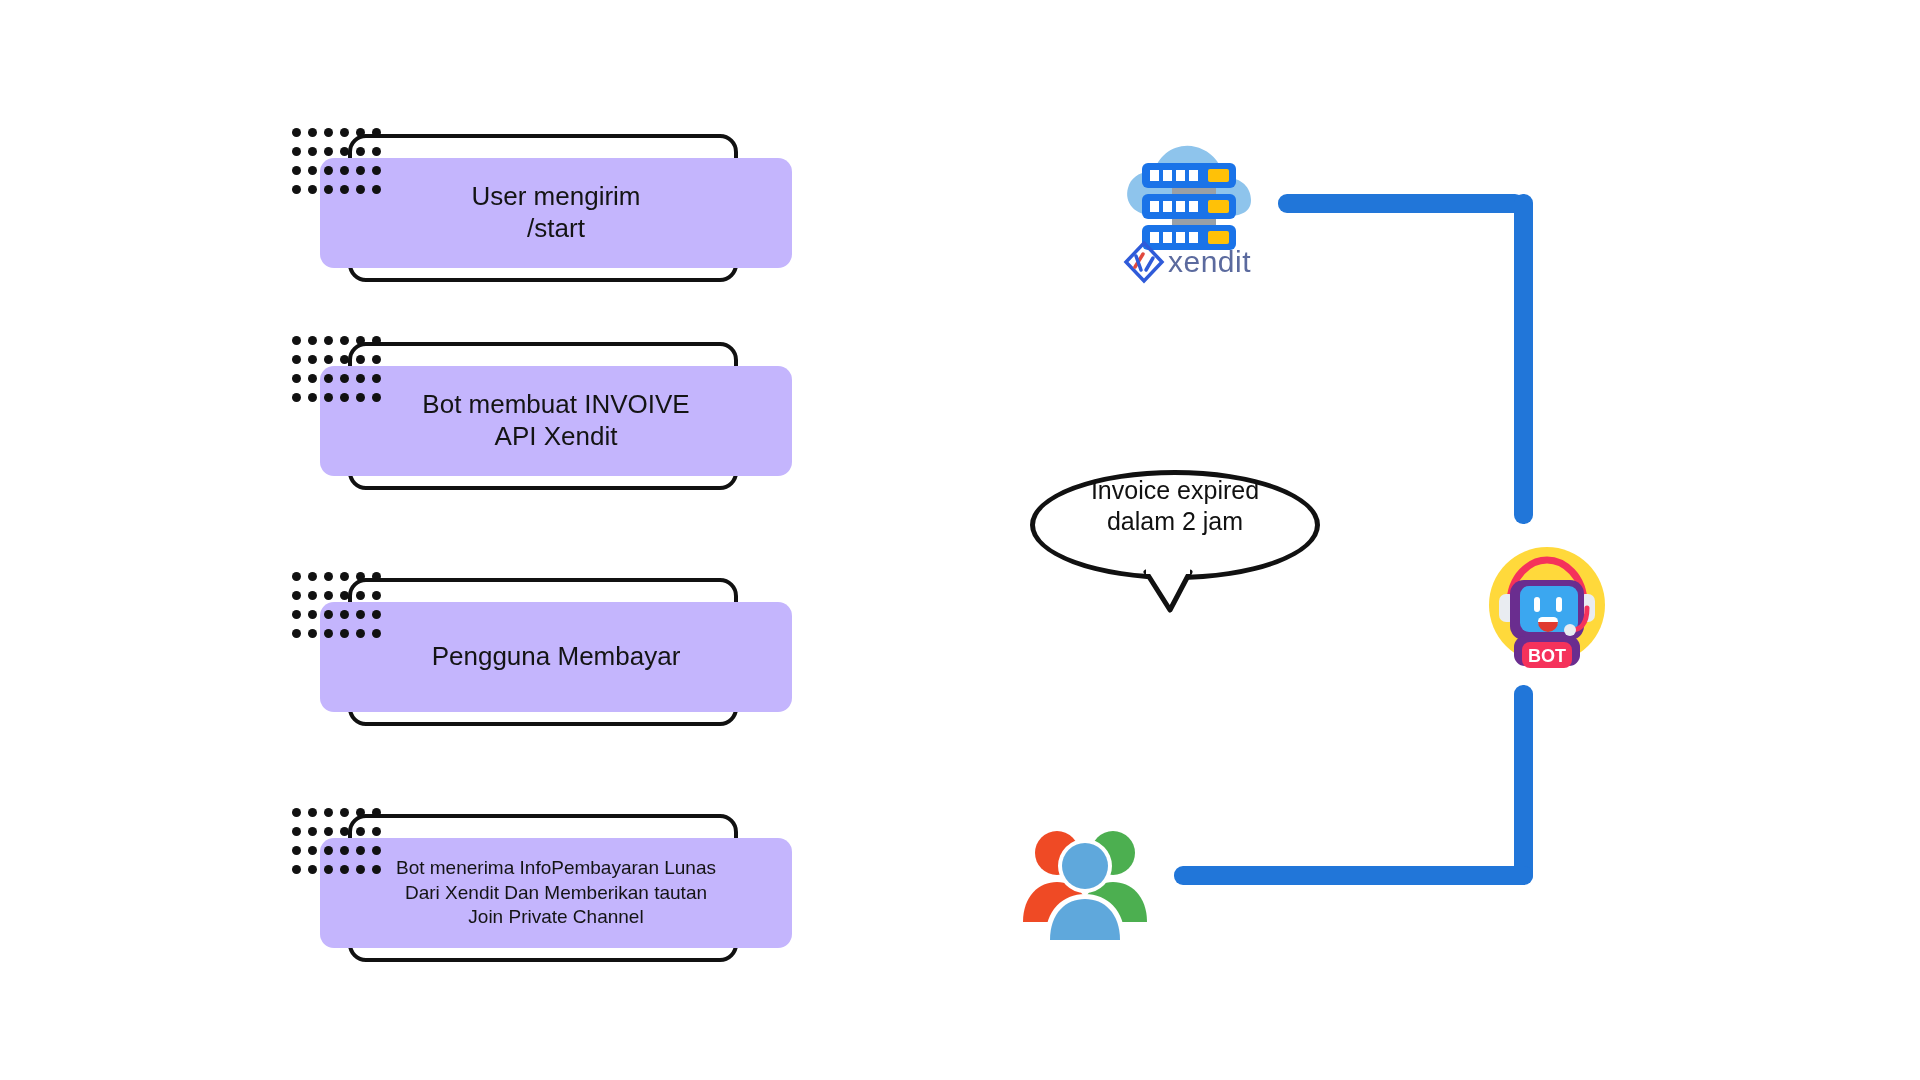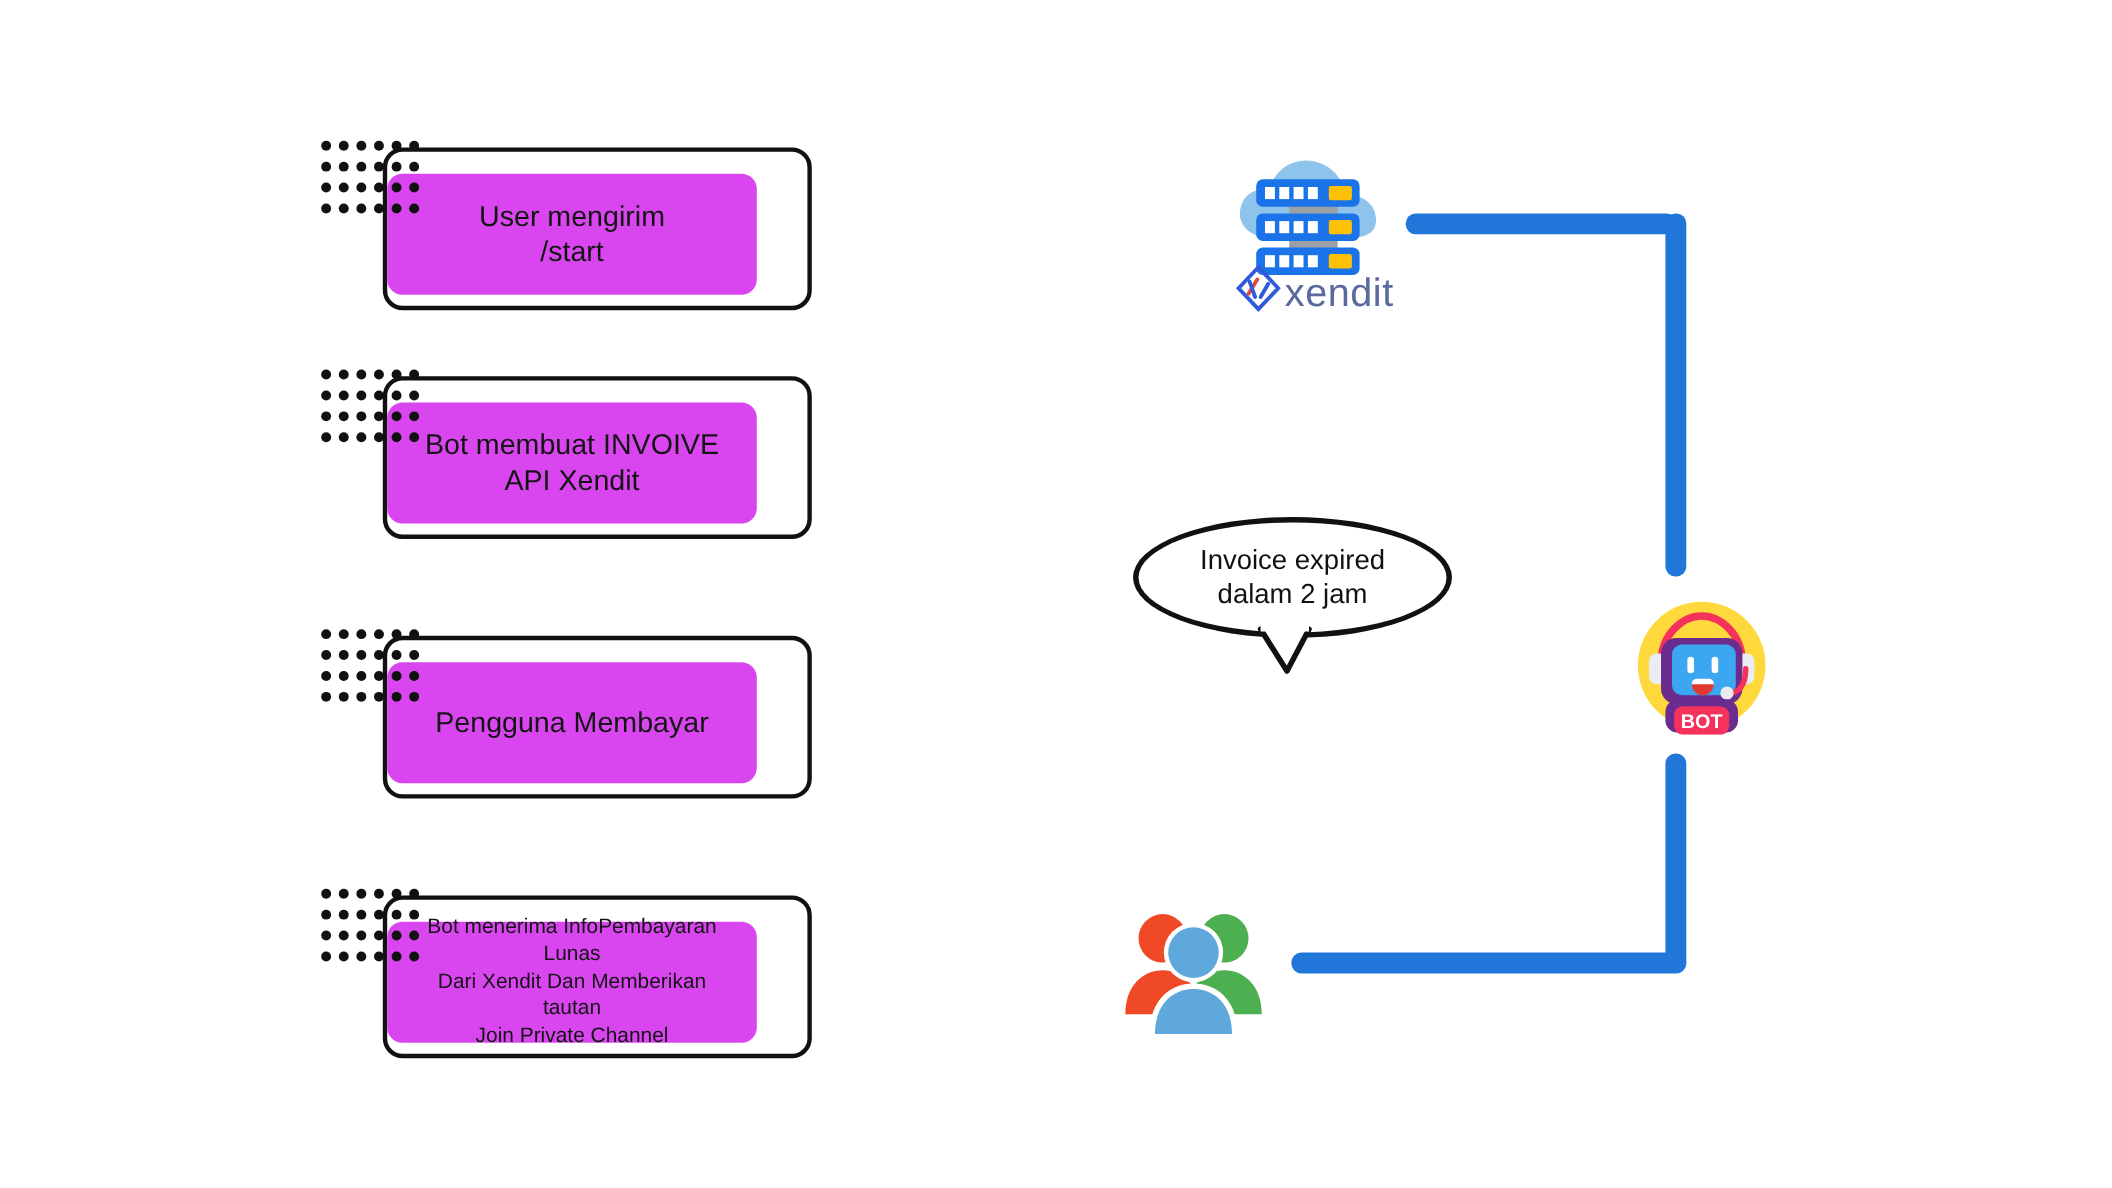--- a/index.html
+++ b/index.html
@@ -36,31 +36,30 @@
     height: 148px;
     border: 4px solid #111111;
     border-radius: 18px;
     box-sizing: border-box;
     background: transparent;
   }
   .step-card {
     position: absolute;
     left: 0px;
     top: 30px;
-    width: 336px;
+    width: 472px;
     height: 110px;
-    background: #d946ef;
+    background: #c4b5fd;
     border-radius: 14px;
     display: flex;
     align-items: center;
     justify-content: center;
     text-align: center;
     box-sizing: border-box;
     padding: 0 18px;
-    margin-left: 32px;
   }
   .step-card-label {
     color: #141414;
     font-size: 26px;
     line-height: 1.22;
     white-space: pre-line;
     font-family: "Liberation Sans", sans-serif;
   }
   .step-card.small .step-card-label {
     font-size: 19px;
@@ -97,35 +96,34 @@
 
   
   .bubble {
     position: absolute;
     width: 290px;
     height: 110px;
     border: 5px solid #111111;
     border-radius: 50% / 50%;
     background: #ffffff;
     display: flex;
-    align-items: center;
     justify-content: center;
     text-align: center;
     box-sizing: border-box;
   }
   .bubble-text {
     font-size: 25px;
     color: #111111;
     line-height: 1.25;
     white-space: pre-line;
   }
 
   .xendit-word {
     position: absolute;
-    font-size: 36px;
+    font-size: 30px;
     color: #5B6A9E;
     letter-spacing: 0.5px;
     font-family: "Liberation Sans", sans-serif;
     text-align: center;
   }
 </style>
 </head>
 <body>
 
 <div id="canvas">

